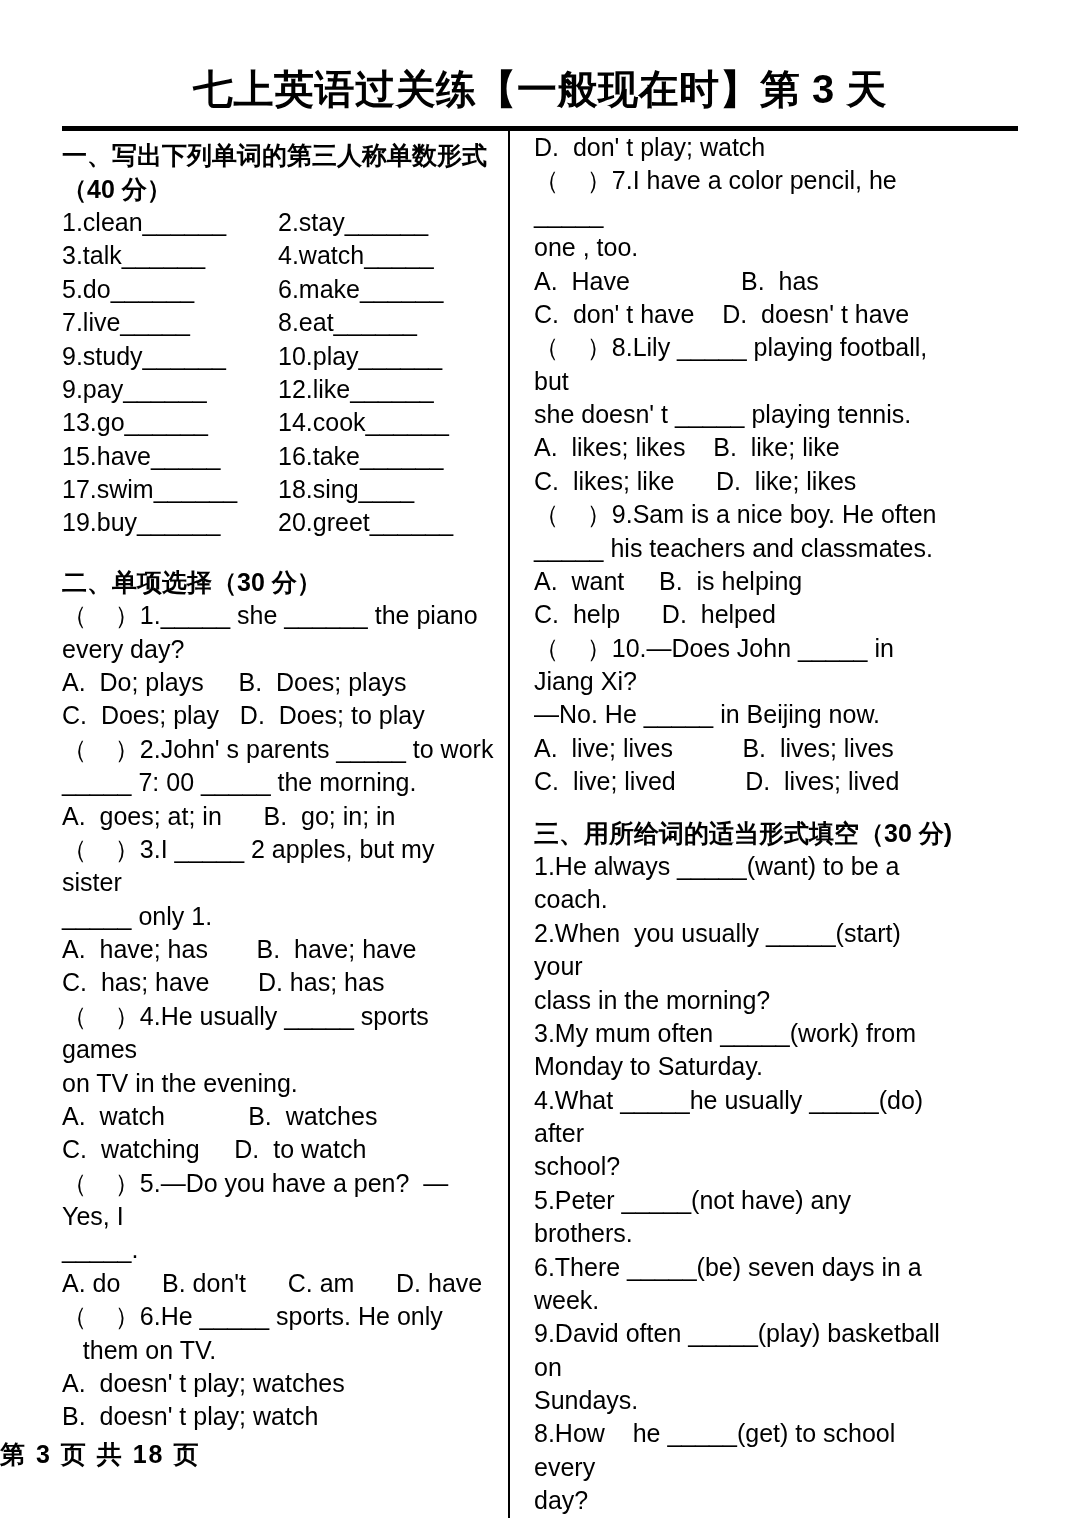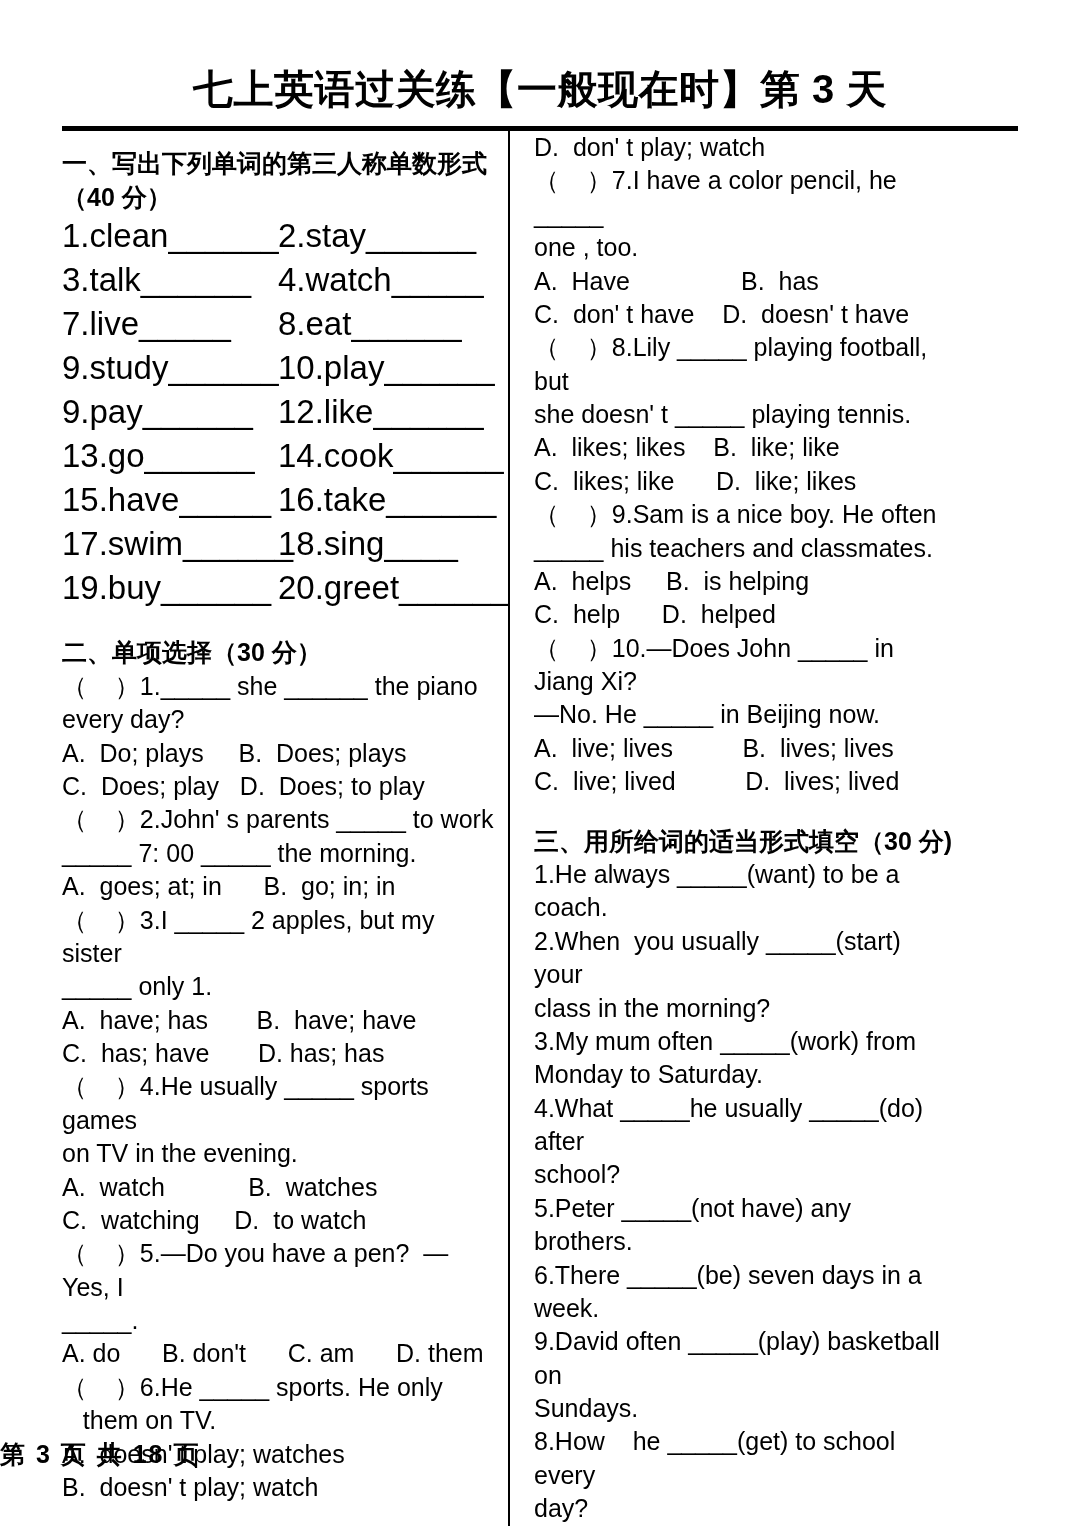--- a/index.html
+++ b/index.html
@@ -58,36 +58,36 @@
   }
 
   
   .sec-head {
     font-size: 25px;
     font-weight: bold;
     line-height: 1.34;
     margin: 0;
     padding-top: 10px;
   }
-  .sec-head.tight { padding-top: 16px; }
+  .sec-head.tight { padding-top: 8px; }
 
   .line {
     font-size: 25px;
     line-height: 1.335;
     white-space: pre-wrap;
     margin: 0;
   }
 
   
   .wordlist {
     display: block;
   }
   .wordrow {
     display: flex;
-    font-size: 33px;
+    font-size: 25px;
     line-height: 1.335;
   }
   .wordrow > span {
     width: 50%;
     white-space: pre;
   }
 
   .gap-sm { height: 10px; }
   .gap-md { height: 16px; }
 
@@ -118,20 +118,24 @@
       <div class="sec-head tight">一、写出下列单词的第三人称单数形式（40 分）</div>
 
       <div class="wordlist" id="word-list">
           <div class="wordrow">
             <span>1.clean______</span>
             <span>2.stay______</span>
           </div>
           <div class="wordrow">
             <span>3.talk______</span>
             <span>4.watch_____</span>
+          </div>
+          <div class="wordrow">
+            <span>5.do______</span>
+            <span>6.make______</span>
           </div>
           <div class="wordrow">
             <span>7.live_____</span>
             <span>8.eat______</span>
           </div>
           <div class="wordrow">
             <span>9.study______</span>
             <span>10.play______</span>
           </div>
           <div class="wordrow">
@@ -171,21 +175,21 @@
           <div class="line">（    ）3.I _____ 2 apples, but my sister</div>
           <div class="line">_____ only 1.</div>
           <div class="line">A.  have; has       B.  have; have</div>
           <div class="line">C.  has; have       D. has; has</div>
           <div class="line">（    ）4.He usually _____ sports games</div>
           <div class="line">on TV in the evening.</div>
           <div class="line">A.  watch            B.  watches</div>
           <div class="line">C.  watching     D.  to watch</div>
           <div class="line">（    ）5.—Do you have a pen?  —Yes, I</div>
           <div class="line">_____.</div>
-          <div class="line">A. do      B. don't      C. am      D. them</div>
+          <div class="line">A. do      B. don't      C. am      D. have</div>
           <div class="line">（    ）6.He _____ sports. He only</div>
           <div class="line">   them on TV.</div>
           <div class="line">A.  doesn' t play; watches</div>
           <div class="line">B.  doesn' t play; watch</div>
         </div>
 
     </div>
 
     <div class="col col-right">
 
@@ -194,21 +198,21 @@
           <div class="line">（    ）7.I have a color pencil, he _____</div>
           <div class="line">one , too.</div>
           <div class="line">A.  Have                B.  has</div>
           <div class="line">C.  don' t have    D.  doesn' t have</div>
           <div class="line">（    ）8.Lily _____ playing football, but</div>
           <div class="line">she doesn' t _____ playing tennis.</div>
           <div class="line">A.  likes; likes    B.  like; like</div>
           <div class="line">C.  likes; like      D.  like; likes</div>
           <div class="line">（    ）9.Sam is a nice boy. He often</div>
           <div class="line">_____ his teachers and classmates.</div>
-          <div class="line">A.  helps     B.  is helping</div>
+          <div class="line">A.  want     B.  is helping</div>
           <div class="line">C.  help      D.  helped</div>
           <div class="line">（    ）10.—Does John _____ in Jiang Xi?</div>
           <div class="line">—No. He _____ in Beijing now.</div>
           <div class="line">A.  live; lives          B.  lives; lives</div>
           <div class="line">C.  live; lived          D.  lives; lived</div>
         </div>
 
       <div class="gap-sm"></div>
 
       <div class="sec-head tight">三、用所给词的适当形式填空（30 分)</div>

